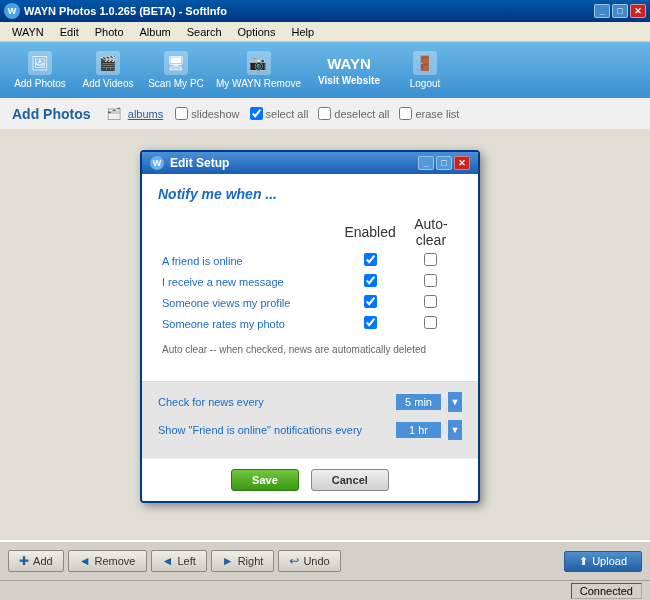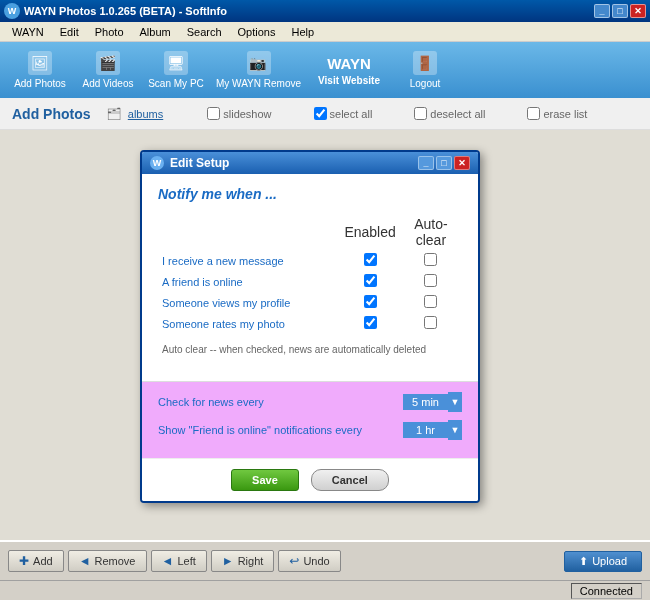--- a/index.html
+++ b/index.html
@@ -93,21 +93,21 @@
       height: 32px;
       display: flex;
       align-items: center;
       padding: 0 12px;
       border-bottom: 1px solid #ddd;
     }
     .add-photos-title {
       font-size: 14px; color: #2060a0; font-weight: bold; margin-right: 16px;
     }
     .ap-link { color: #2060a0; text-decoration: underline; cursor: pointer; margin-right: 12px; font-size: 11px; }
-    .ap-cb-item { display: flex; align-items: flex-end; gap: 3px; margin-right: 10px; color: #666; font-size: 11px; cursor: pointer; margin-left: 32px; }
+    .ap-cb-item { display: flex; align-items: flex-end; gap: 3px; margin-right: 10px; color: #666; font-size: 11px; cursor: pointer; }
     .ap-cb-item input { margin: 0; }
 
     #main-content {
       background: #e8e8e8;
       min-height: 440px;
       position: relative;
     }
 
     
     #dialog-overlay {
@@ -184,38 +184,38 @@
     .notify-table td.label { color: #1a6bc4; }
     .notify-table td.cb-cell { text-align: center; }
     .notify-table td.cb-cell input[type=checkbox] { margin: 0; }
     .auto-clear-note {
       font-size: 10px; color: #666;
       margin-bottom: 12px;
       padding: 2px 4px;
     }
 
     #dialog-settings {
-      background: #f0abfc;
+      background: #e5e5e5;
       border-top: 1px solid #ddd;
       padding: 10px 16px;
     }
     .setting-row {
       display: flex;
       align-items: center;
       margin-bottom: 8px;
     }
     .setting-label {
       flex: 1;
       color: #1a6bc4;
       font-size: 11px;
     }
     .setting-select {
       display: flex;
       align-items: center;
-      gap: 0;
+      gap: 7px;
     }
     .sel-box {
       background: #4a90d9;
       color: white;
       font-size: 11px;
       padding: 2px 6px;
       min-width: 45px;
       text-align: center;
       cursor: pointer;
     }
@@ -242,21 +242,21 @@
     }
     .dlg-btn {
       padding: 4px 20px;
       font-size: 11px;
       cursor: pointer;
       border-radius: 3px;
       border: 1px solid #888;
       font-weight: bold;
     }
     .dlg-btn.save { background: linear-gradient(to bottom, #70c840, #3a9810); color: white; border-color: #2a7810; }
-    .dlg-btn.cancel { background: linear-gradient(to bottom, #f0f0f0, #d0d0d0); color: #333; border-radius: 10px; }
+    .dlg-btn.cancel { background: linear-gradient(to bottom, #f0f0f0, #d0d0d0); color: #333; }
 
     
     #bottom-toolbar {
       background: #d4d0c8;
       height: 40px;
       display: flex;
       align-items: center;
       padding: 0 8px;
       border-top: 2px solid #fff;
       gap: 4px;
@@ -411,26 +411,26 @@
         <table class="notify-table">
           <thead>
             <tr>
               <th style="text-align:left; width:60%;"></th>
               <th>Enabled</th>
               <th>Auto-clear</th>
             </tr>
           </thead>
           <tbody>
             <tr>
-              <td class="label">I receive a new message</td>
+              <td class="label">A friend is online</td>
               <td class="cb-cell"><input type="checkbox" checked="" style=""></td>
               <td class="cb-cell"><input type="checkbox" style=""></td>
             </tr>
             <tr>
-              <td class="label">A friend is online</td>
+              <td class="label">I receive a new message</td>
               <td class="cb-cell"><input type="checkbox" checked="" style=""></td>
               <td class="cb-cell"><input type="checkbox" style=""></td>
             </tr>
             <tr>
               <td class="label">Someone views my profile</td>
               <td class="cb-cell"><input type="checkbox" checked="" style=""></td>
               <td class="cb-cell"><input type="checkbox" style=""></td>
             </tr>
             <tr>
               <td class="label">Someone rates my photo</td>

